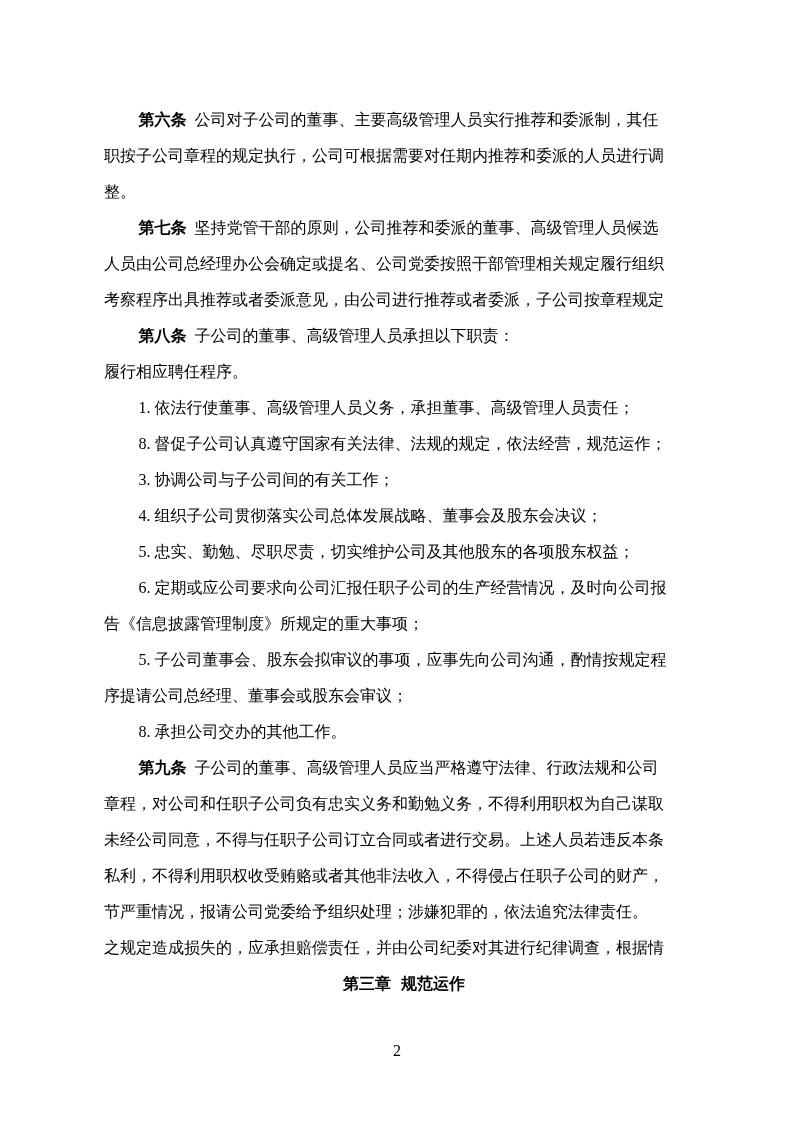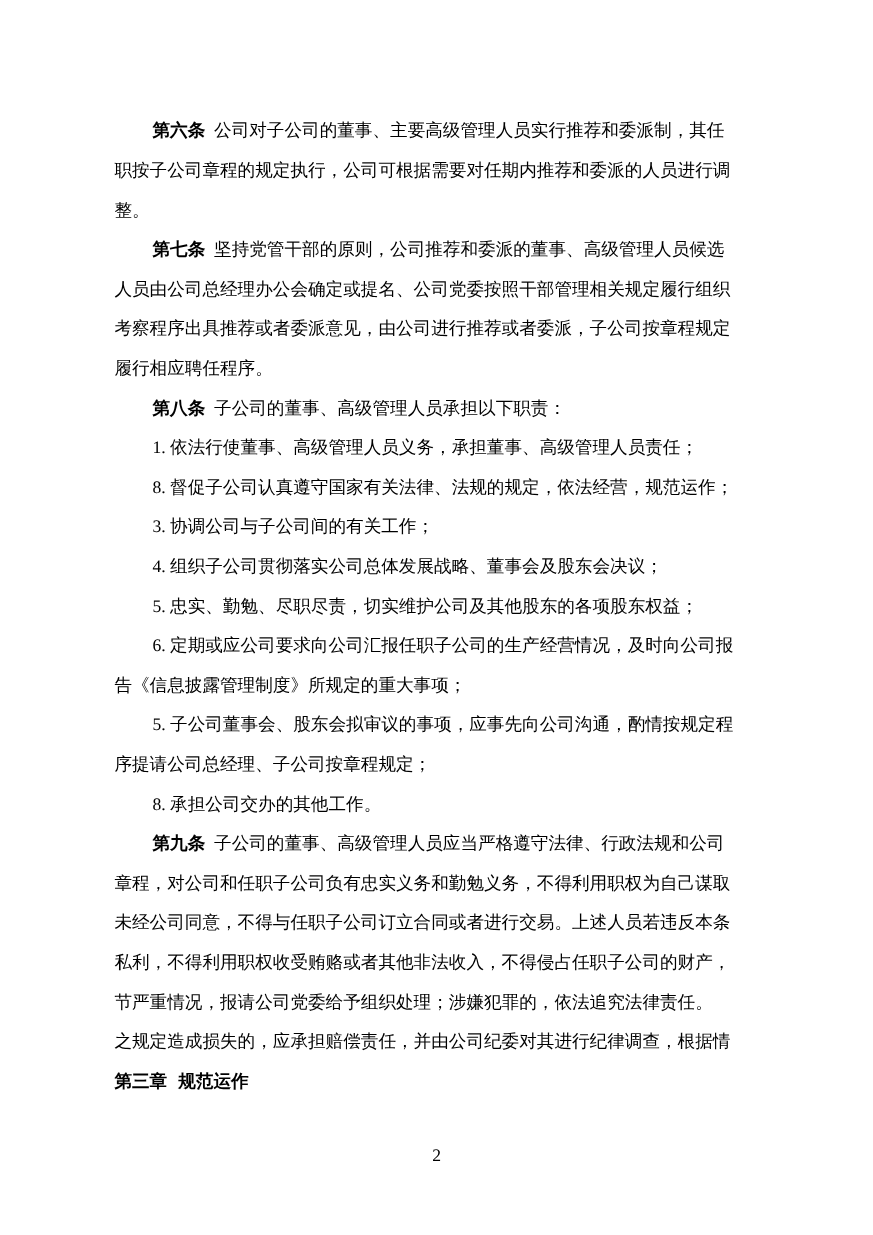--- a/index.html
+++ b/index.html
@@ -32,20 +32,21 @@
     letter-spacing: 0;
   }
   .indent {
     text-indent: 34.6px;
   }
   .article-label {
     font-weight: 700;
     margin-right: 8px;
   }
   .heading-line {
+    text-align: center;
     font-weight: 700;
     text-indent: 0;
   }
   .heading-title {
     margin-left: 10px;
   }
   .page-footer {
     position: absolute;
     left: 0;
     top: 1038px;
@@ -64,33 +65,33 @@
 <div class="page">
   <div class="doc-body">
 
     <p class="line indent"><span class="article-label">第六条</span><span>公司对子公司的董事、主要高级管理人员实行推荐和委派制，其任</span></p>
     <p class="line">职按子公司章程的规定执行，公司可根据需要对任期内推荐和委派的人员进行调</p>
     <p class="line">整。</p>
 
     <p class="line indent"><span class="article-label">第七条</span><span>坚持党管干部的原则，公司推荐和委派的董事、高级管理人员候选</span></p>
     <p class="line">人员由公司总经理办公会确定或提名、公司党委按照干部管理相关规定履行组织</p>
     <p class="line">考察程序出具推荐或者委派意见，由公司进行推荐或者委派，子公司按章程规定</p>
+    <p class="line indent"><span class="article-label">第八条</span><span>子公司的董事、高级管理人员承担以下职责：</span></p>
+
     <p class="line">履行相应聘任程序。</p>
-
-    <p class="line indent"><span class="article-label">第八条</span><span>子公司的董事、高级管理人员承担以下职责：</span></p>
 
     <p class="line indent">1. 依法行使董事、高级管理人员义务，承担董事、高级管理人员责任；</p>
     <p class="line indent">8. 督促子公司认真遵守国家有关法律、法规的规定，依法经营，规范运作；</p>
     <p class="line indent">3. 协调公司与子公司间的有关工作；</p>
     <p class="line indent">4. 组织子公司贯彻落实公司总体发展战略、董事会及股东会决议；</p>
     <p class="line indent">5. 忠实、勤勉、尽职尽责，切实维护公司及其他股东的各项股东权益；</p>
     <p class="line indent">6. 定期或应公司要求向公司汇报任职子公司的生产经营情况，及时向公司报</p>
     <p class="line">告《信息披露管理制度》所规定的重大事项；</p>
     <p class="line indent">5. 子公司董事会、股东会拟审议的事项，应事先向公司沟通，酌情按规定程</p>
-    <p class="line">序提请公司总经理、子公司按章程规定；</p>
+    <p class="line">序提请公司总经理、董事会或股东会审议；</p>
     <p class="line indent">8. 承担公司交办的其他工作。</p>
 
     <p class="line indent"><span class="article-label">第九条</span><span>子公司的董事、高级管理人员应当严格遵守法律、行政法规和公司</span></p>
     <p class="line">章程，对公司和任职子公司负有忠实义务和勤勉义务，不得利用职权为自己谋取</p>
     <p class="line">未经公司同意，不得与任职子公司订立合同或者进行交易。上述人员若违反本条</p>
     <p class="line">私利，不得利用职权收受贿赂或者其他非法收入，不得侵占任职子公司的财产，</p>
     <p class="line">节严重情况，报请公司党委给予组织处理；涉嫌犯罪的，依法追究法律责任。</p>
     <p class="line">之规定造成损失的，应承担赔偿责任，并由公司纪委对其进行纪律调查，根据情</p>
 
     <p class="line heading-line"><span>第三章</span><span class="heading-title">规范运作</span></p>

